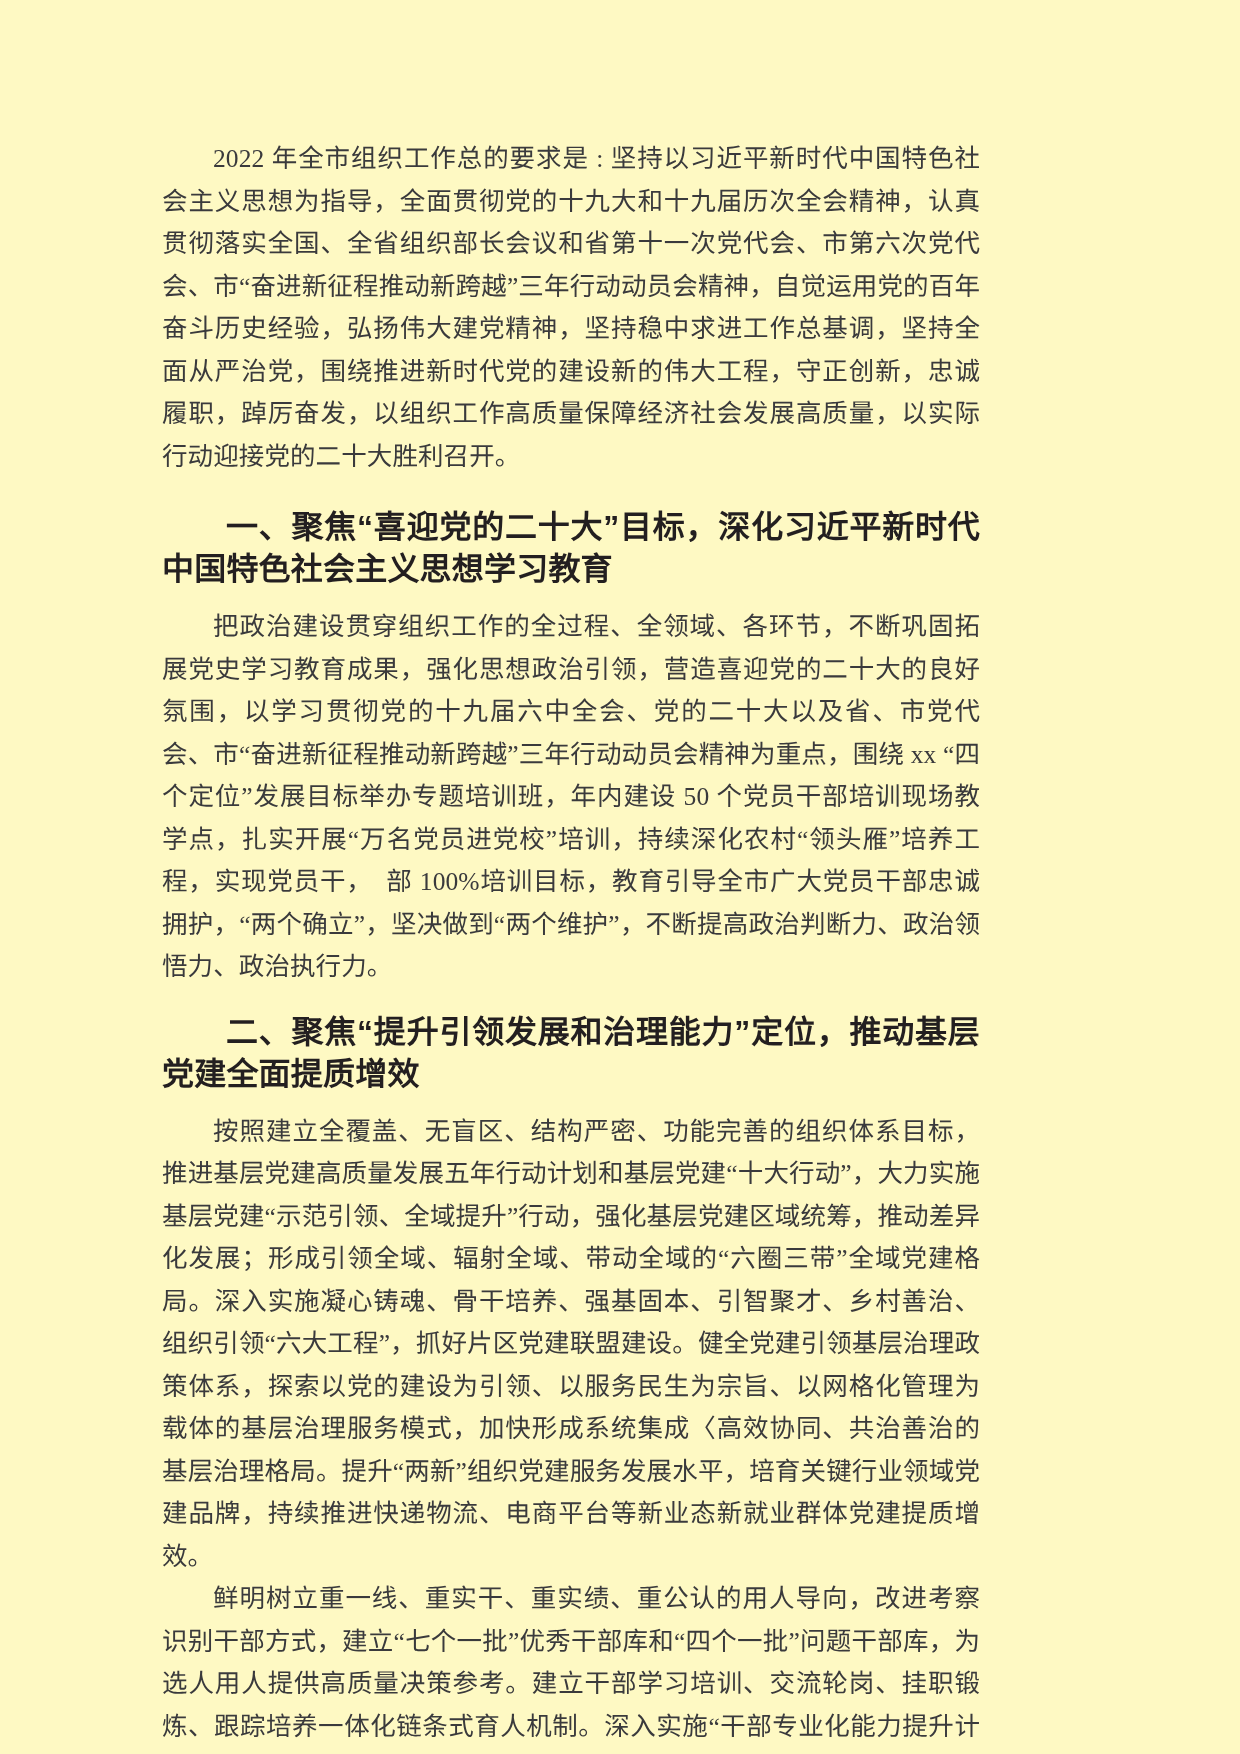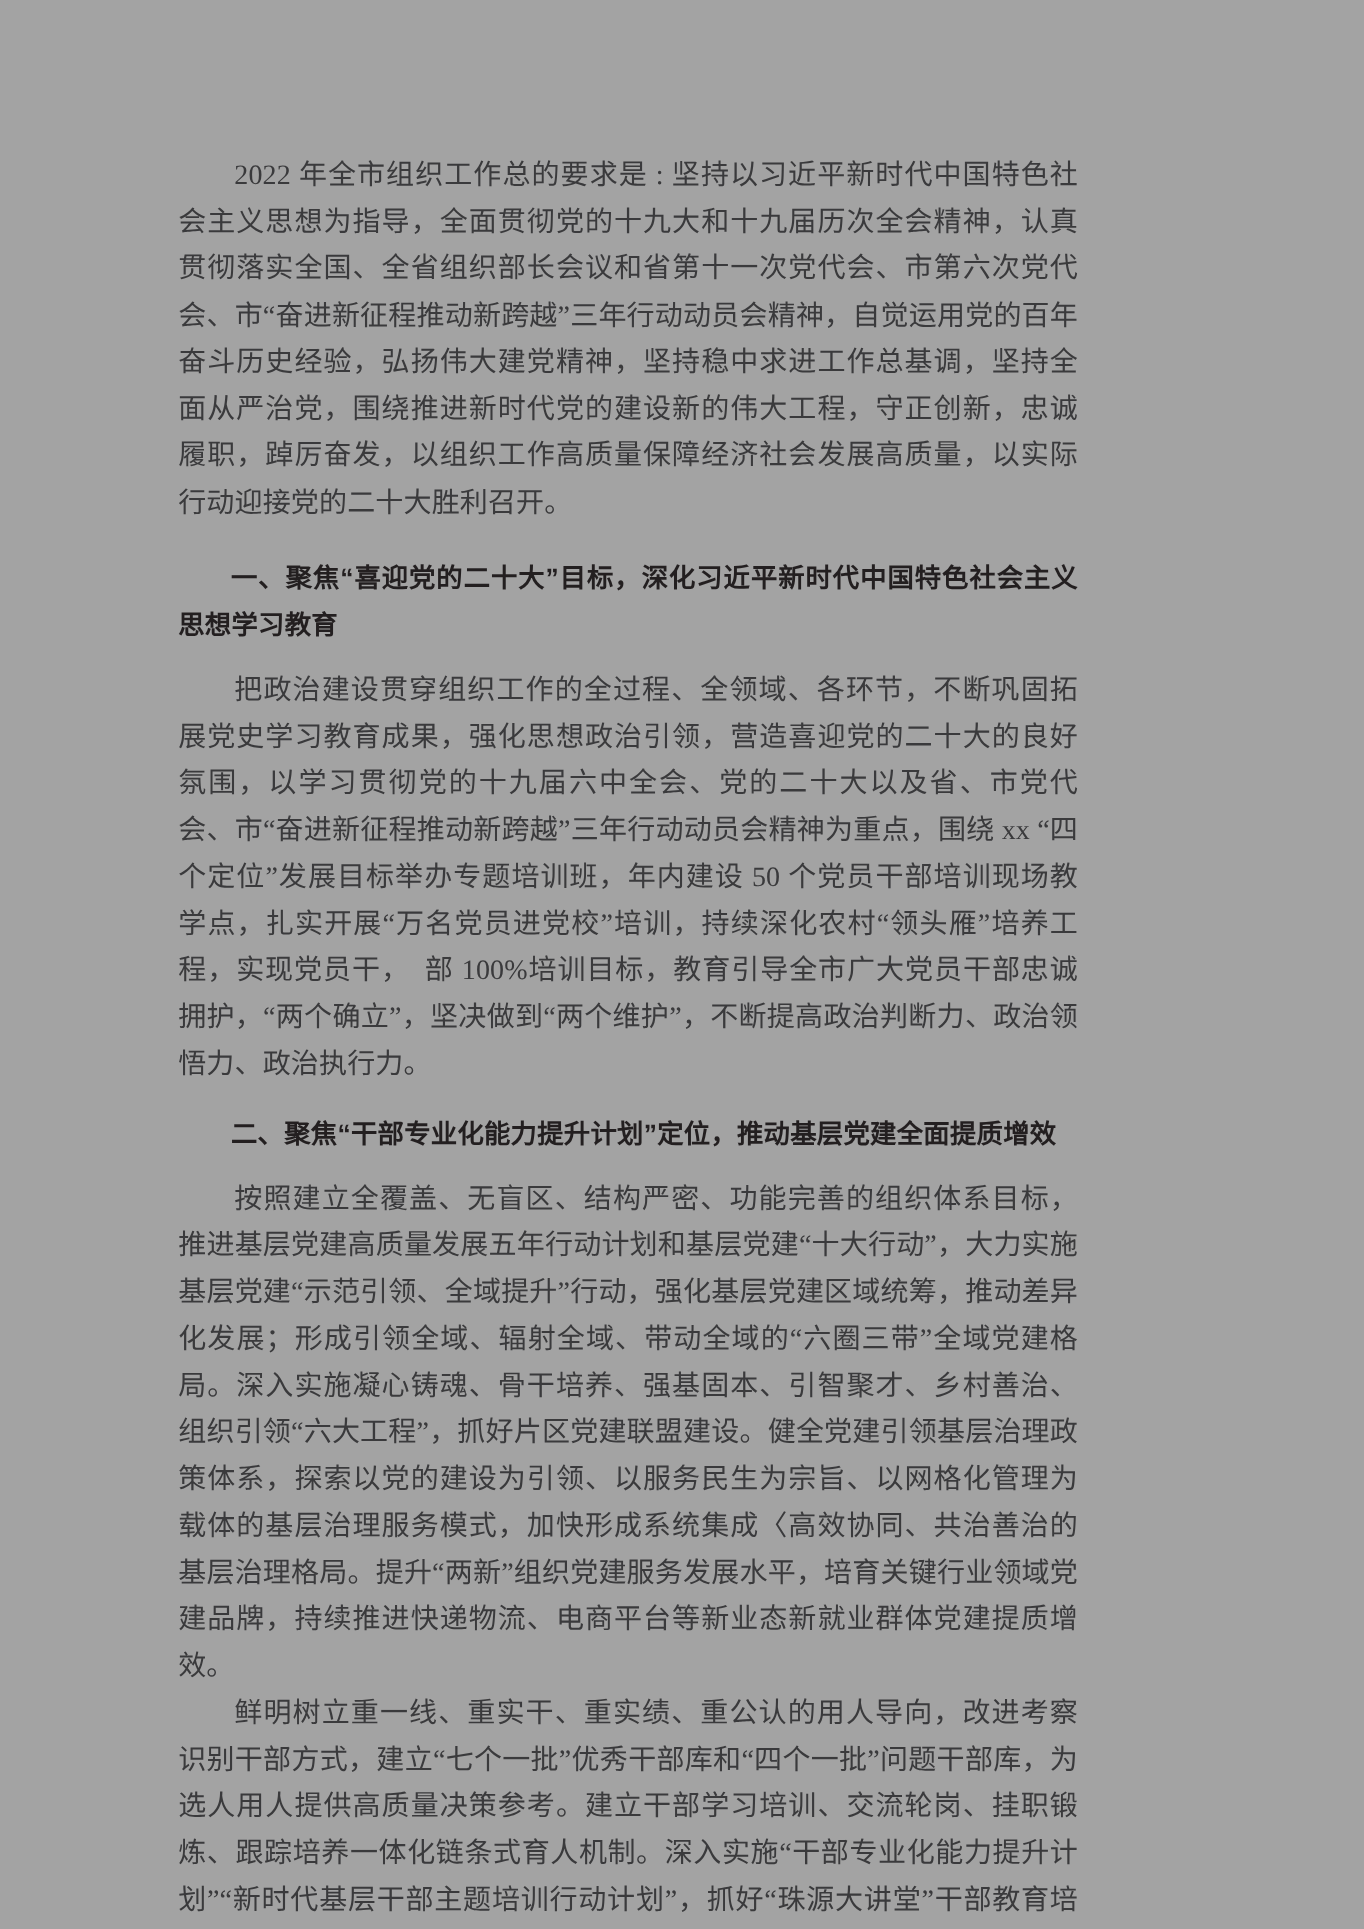--- a/index.html
+++ b/index.html
@@ -10,21 +10,21 @@
   }
   body {
     font-family: "Liberation Serif", "DejaVu Serif", serif;
     color: #231f20;
   }
   .page {
     position: relative;
     width: 1240px;
     height: 1754px;
     margin: 0 auto;
-    background: #a3a3a3;
+    background: #fef9c3;
     box-sizing: border-box;
     overflow: hidden;
     padding-left: 22px;
   }
   .content {
     position: absolute;
     left: 162px;
     top: 138px;
     width: 818px;
   }
@@ -34,21 +34,21 @@
     line-height: 42.5px;
     text-align: justify;
     text-justify: inter-ideograph;
     text-indent: 2em;
     color: #3a3a3c;
     font-weight: 400;
     letter-spacing: 0.1px;
   }
   h2.section-heading {
     margin: 22px 0 16px 0;
-    font-size: 24px;
+    font-size: 32px;
     line-height: 42px;
     font-weight: bold;
     text-indent: 2em;
     color: #231f20;
     font-family: "Liberation Sans", "DejaVu Sans", sans-serif;
     text-align: justify;
     text-justify: inter-ideograph;
     letter-spacing: 0.2px;
   }
   .heading-gap {
@@ -62,21 +62,21 @@
   <div class="content">
 
     <p class="body-text">2022 年全市组织工作总的要求是 : 坚持以习近平新时代中国特色社会主义思想为指导，全面贯彻党的十九大和十九届历次全会精神，认真贯彻落实全国、全省组织部长会议和省第十一次党代会、市第六次党代会、市“奋进新征程推动新跨越”三年行动动员会精神，自觉运用党的百年奋斗历史经验，弘扬伟大建党精神，坚持稳中求进工作总基调，坚持全面从严治党，围绕推进新时代党的建设新的伟大工程，守正创新，忠诚履职，踔厉奋发，以组织工作高质量保障经济社会发展高质量，以实际行动迎接党的二十大胜利召开。</p>
 
     <div class="heading-gap"></div>
 
     <h2 class="section-heading">一、聚焦“喜迎党的二十大”目标，深化习近平新时代中国特色社会主义思想学习教育</h2>
 
     <p class="body-text">把政治建设贯穿组织工作的全过程、全领域、各环节，不断巩固拓展党史学习教育成果，强化思想政治引领，营造喜迎党的二十大的良好氛围，以学习贯彻党的十九届六中全会、党的二十大以及省、市党代会、市“奋进新征程推动新跨越”三年行动动员会精神为重点，围绕 xx “四个定位”发展目标举办专题培训班，年内建设 50 个党员干部培训现场教学点，扎实开展“万名党员进党校”培训，持续深化农村“领头雁”培养工程，实现党员干，　部 100%培训目标，教育引导全市广大党员干部忠诚拥护，“两个确立”，坚决做到“两个维护”，不断提高政治判断力、政治领悟力、政治执行力。</p>
 
-    <h2 class="section-heading">二、聚焦“干部专业化能力提升计划”定位，推动基层党建全面提质增效</h2>
+    <h2 class="section-heading">二、聚焦“提升引领发展和治理能力”定位，推动基层党建全面提质增效</h2>
 
     <p class="body-text">按照建立全覆盖、无盲区、结构严密、功能完善的组织体系目标，推进基层党建高质量发展五年行动计划和基层党建“十大行动”，大力实施基层党建“示范引领、全域提升”行动，强化基层党建区域统筹，推动差异化发展；形成引领全域、辐射全域、带动全域的“六圈三带”全域党建格局。深入实施凝心铸魂、骨干培养、强基固本、引智聚才、乡村善治、组织引领“六大工程”，抓好片区党建联盟建设。健全党建引领基层治理政策体系，探索以党的建设为引领、以服务民生为宗旨、以网格化管理为载体的基层治理服务模式，加快形成系统集成〈高效协同、共治善治的基层治理格局。提升“两新”组织党建服务发展水平，培育关键行业领域党建品牌，持续推进快递物流、电商平台等新业态新就业群体党建提质增效。</p>
 
 
     <p class="body-text">鲜明树立重一线、重实干、重实绩、重公认的用人导向，改进考察识别干部方式，建立“七个一批”优秀干部库和“四个一批”问题干部库，为选人用人提供高质量决策参考。建立干部学习培训、交流轮岗、挂职锻炼、跟踪培养一体化链条式育人机制。深入实施“干部专业化能力提升计划”“新时代基层干部主题培训行动计划”，抓好“珠源大讲堂”干部教育培训工作，加大干部交流挂职、轮岗交流力度。改进干部考核评价机制，实行精细化、差异化考核。制定实施《关于推动领导干部能上能下若干措施》，持续加强从严管理监督。</p>
 
   </div>
 </div>
 
 </body></html>

